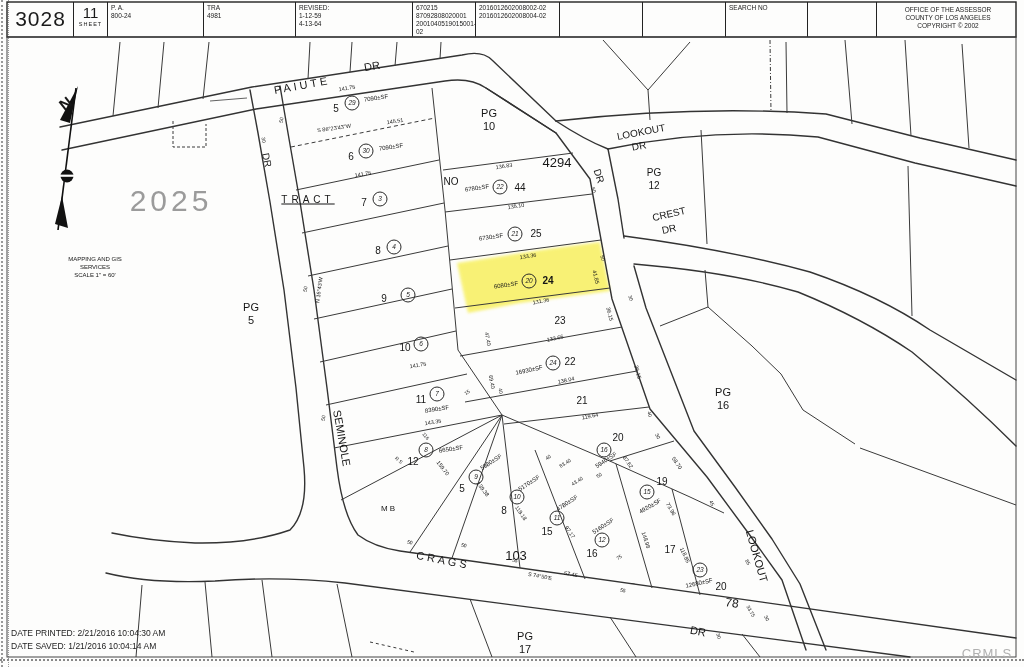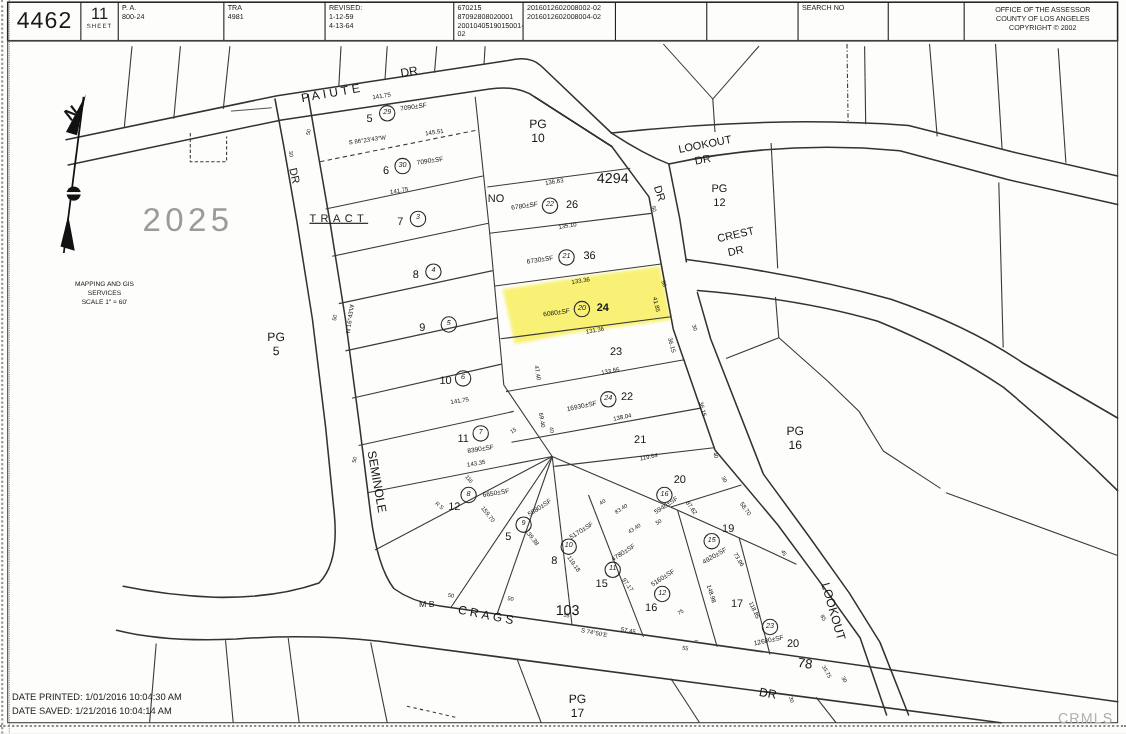--- a/index.html
+++ b/index.html
@@ -22,21 +22,21 @@
   #edge-bottom{position:absolute;left:0;right:0;top:659px;border-top:2px dotted #888;}
 </style>
 </head>
 <body>
 
 <div id="page">
 
   <div id="edge-left"></div>
 
   <div>
-    <div class="cell" id="hdr-book" style="left:8px;width:66px;">4462</div>
+    <div class="cell" id="hdr-book" style="left:8px;width:66px;">3028</div>
     <div class="cell" id="hdr-sheet" style="left:74px;width:34px;">
       <span class="num">11</span>
       <span class="cap">SHEET</span>
     </div>
     <div class="cell" style="left:108px;width:96px;">
       <span class="sm">P. A.</span>
       <span class="sm">800-24</span>
     </div>
     <div class="cell" style="left:204px;width:92px;">
       <span class="sm">TRA</span>
@@ -228,25 +228,25 @@
       <span class="lbl " style="left: 547px; top: 531px; font-size: 10px;">15</span>
       <span class="lbl " style="left: 592px; top: 553px; font-size: 10px;">16</span>
       <span class="lbl " style="left: 670px; top: 549px; font-size: 10px;">17</span>
       <span class="lbl " style="left: 721px; top: 586px; font-size: 10px;">20</span>
       <span class="lbl " style="left: 662px; top: 481px; font-size: 10px;">19</span>
       <span class="lbl " style="left: 618px; top: 437px; font-size: 10px;">20</span>
       <span class="lbl " style="left: 582px; top: 400px; font-size: 10px;">21</span>
       <span class="lbl " style="left: 570px; top: 361px; font-size: 10px;">22</span>
       <span class="lbl " style="left: 560px; top: 320px; font-size: 10px;">23</span>
       <span class="lbl b" style="left: 548px; top: 280px; font-size: 10px;">24</span>
-      <span class="lbl " style="left: 536px; top: 233px; font-size: 10px;">36</span>
-      <span class="lbl " style="left: 520px; top: 187px; font-size: 10px;">26</span>
+      <span class="lbl " style="left: 536px; top: 233px; font-size: 10px;">25</span>
+      <span class="lbl " style="left: 520px; top: 187px; font-size: 10px;">44</span>
       <span class="lbl " style="left: 516px; top: 555px; font-size: 13px;">103</span>
       <span class="lbl " style="left: 732px; top: 603px; font-size: 12px; --r: 8deg;">78</span>
-      <span class="lbl " style="left: 388px; top: 549px; font-size: 8px;">M B</span>
+      <span class="lbl " style="left: 388px; top: 508px; font-size: 8px;">M B</span>
       <span class="lbl " style="left: 376px; top: 98px; font-size: 6px; --r: -8deg;">7090±SF</span>
       <span class="lbl " style="left: 391px; top: 147px; font-size: 6px; --r: -8deg;">7090±SF</span>
       <span class="lbl " style="left: 477px; top: 188px; font-size: 6px; --r: -8deg;">6780±SF</span>
       <span class="lbl " style="left: 491px; top: 237px; font-size: 6px; --r: -8deg;">6730±SF</span>
       <span class="lbl " style="left: 506px; top: 285px; font-size: 6px; --r: -8deg;">6080±SF</span>
       <span class="lbl " style="left: 529px; top: 370px; font-size: 6px; --r: -12deg;">16930±SF</span>
       <span class="lbl " style="left: 437px; top: 409px; font-size: 6px; --r: -9deg;">8390±SF</span>
       <span class="lbl " style="left: 451px; top: 449px; font-size: 6px; --r: -9deg;">6650±SF</span>
       <span class="lbl " style="left: 491px; top: 462px; font-size: 6px; --r: -33deg;">5980±SF</span>
       <span class="lbl " style="left: 529px; top: 483px; font-size: 6px; --r: -33deg;">5170±SF</span>
@@ -327,18 +327,18 @@
       <span class="circ" style="left: 602px; top: 540px;">12</span>
       <span class="circ" style="left: 647px; top: 492px;">15</span>
       <span class="circ" style="left: 604px; top: 450px;">16</span>
       <span class="circ" style="left: 700px; top: 570px;">23</span>
       <span class="circ" style="left: 553px; top: 363px;">24</span>
       <span class="circ" style="left: 529px; top: 281px;">20</span>
       <span class="circ" style="left: 515px; top: 234px;">21</span>
       <span class="circ" style="left: 500px; top: 187px;">22</span>
     </div>
 
-  <div class="footer-txt" style="left:11px;top:628px;">DATE PRINTED: 1/01/2016 10:04:30 AM</div>
+  <div class="footer-txt" style="left:11px;top:628px;">DATE PRINTED: 2/21/2016 10:04:30 AM</div>
   <div class="footer-txt" style="left:11px;top:641px;">DATE SAVED: 1/21/2016 10:04:14 AM</div>
   <div class="lbl crmls" style="left:987px;top:653px;font-size:13px;">CRMLS</div>
 
   <div id="edge-bottom"></div>
 </div>
 
 </body></html>

